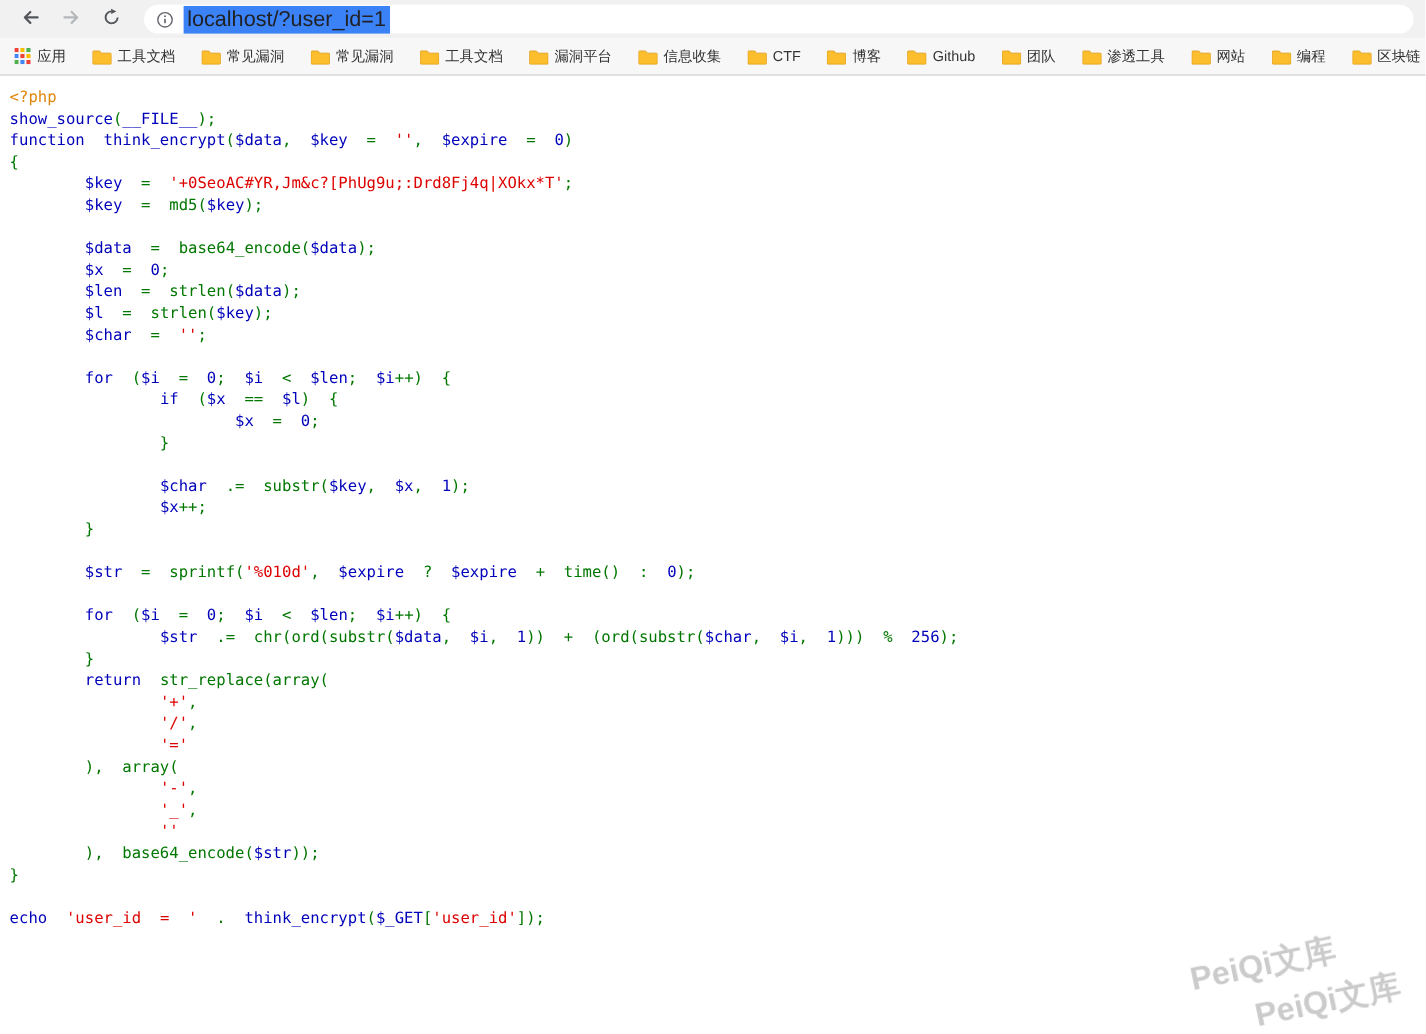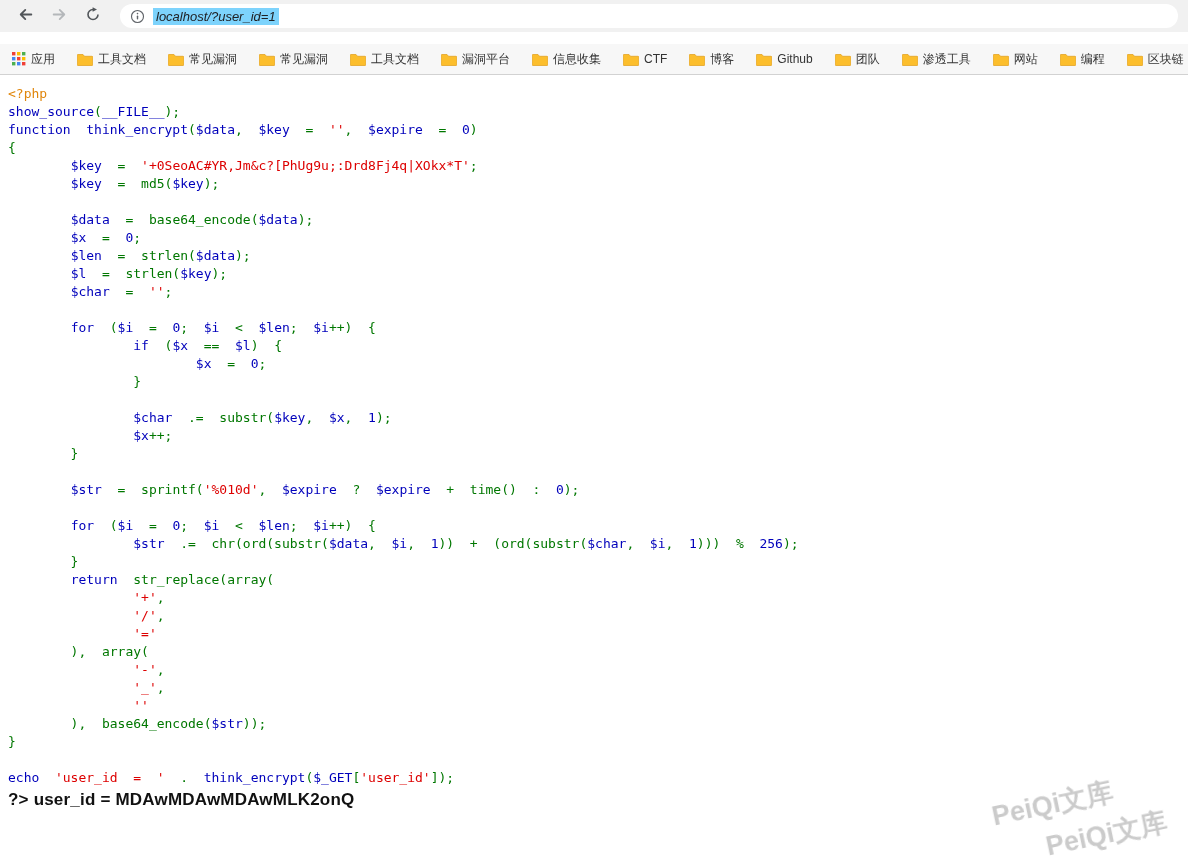--- a/index.html
+++ b/index.html
@@ -6,26 +6,26 @@
   html,body { width:1188px; height:862px; background:#fff; overflow:hidden;
               font-family:"Liberation Sans", sans-serif; }
 
   
   .toolbar { height:32px; background:#f1f1f1; display:flex; align-items:center;
              padding:0 10px; gap:4px; }
   .nav-btn { width:30px; height:28px; border:none; background:transparent;
              display:flex; align-items:center; justify-content:center; cursor:pointer; }
   .addr { flex:1; height:24px; background:#ffffff; border-radius:13px; margin-left:8px;
           display:flex; align-items:center; padding:0 10px; gap:8px; cursor:text; }
-  .url { font-size:13px; color:#202124; background:#7dd3fc; padding:1px 3px;
-         white-space:nowrap;font-style:italic; }
+  .url { font-size:18px; color:#202124; background:#3b82f6; padding:1px 3px;
+         white-space:nowrap; }
 
   .bookmarks { height:31px; background:#f7f7f7; border-bottom:1px solid #d2d2d2;
                display:flex; align-items:center; padding:0 12px; gap:22px;
-               white-space:nowrap; overflow:hidden;margin-top:12px; }
+               white-space:nowrap; overflow:hidden; }
   .bm-item { display:flex; align-items:center; gap:5px; font-size:12px; color:#333;
              cursor:pointer; }
   .bm-icon { display:flex; align-items:center; }
 
   
   .content { position:relative; padding:10px 0 0 8px; }
   pre.code { font-family:"DejaVu Sans Mono","Liberation Mono",monospace;
              font-size:13px; line-height:18px; }
   .code-line { white-space:pre; min-height:18px; }
   .tok { white-space:pre; }
@@ -204,18 +204,17 @@
           <svg width="16" height="13" viewBox="0 0 16 13">
             <path d="M1 1.5 h5 l1.5 1.8 h7.5 a0.8 0.8 0 0 1 0.8 0.8 v7.6 a0.8 0.8 0 0 1 -0.8 0.8 h-14 a0.8 0.8 0 0 1 -0.8 -0.8 v-9.4 a0.8 0.8 0 0 1 0.8 -0.8 z" fill="#fcbe2c" stroke="#e3a325" stroke-width="0.8"></path>
           </svg>
         </span>
         <span>区块链</span>
       </div>
     </div>
 
   <div class="content">
     <pre class="code" id="code"><div class="code-line"><span class="tok tok-tag" style="color: rgb(224, 134, 11);">&lt;?php</span></div><div class="code-line"><span class="tok tok-def" style="color: rgb(0, 0, 187);">show_source</span><span class="tok tok-kw" style="color: rgb(0, 119, 0);">(</span><span class="tok tok-def" style="color: rgb(0, 0, 187);">__FILE__</span><span class="tok tok-kw" style="color: rgb(0, 119, 0);">);</span></div><div class="code-line"><span class="tok tok-def" style="color: rgb(0, 0, 187);">function  think_encrypt</span><span class="tok tok-kw" style="color: rgb(0, 119, 0);">(</span><span class="tok tok-def" style="color: rgb(0, 0, 187);">$data</span><span class="tok tok-kw" style="color: rgb(0, 119, 0);">,  </span><span class="tok tok-def" style="color: rgb(0, 0, 187);">$key</span><span class="tok tok-kw" style="color: rgb(0, 119, 0);">  =  </span><span class="tok tok-str" style="color: rgb(221, 0, 0);">''</span><span class="tok tok-kw" style="color: rgb(0, 119, 0);">,  </span><span class="tok tok-def" style="color: rgb(0, 0, 187);">$expire</span><span class="tok tok-kw" style="color: rgb(0, 119, 0);">  =  </span><span class="tok tok-def" style="color: rgb(0, 0, 187);">0</span><span class="tok tok-kw" style="color: rgb(0, 119, 0);">)</span></div><div class="code-line"><span class="tok tok-kw" style="color: rgb(0, 119, 0);">{</span></div><div class="code-line"><span class="tok tok-kw" style="color: rgb(0, 119, 0);">        </span><span class="tok tok-def" style="color: rgb(0, 0, 187);">$key</span><span class="tok tok-kw" style="color: rgb(0, 119, 0);">  =  </span><span class="tok tok-str" style="color: rgb(221, 0, 0);">'+0SeoAC#YR,Jm&amp;c?[PhUg9u;:Drd8Fj4q|XOkx*T'</span><span class="tok tok-kw" style="color: rgb(0, 119, 0);">;</span></div><div class="code-line"><span class="tok tok-kw" style="color: rgb(0, 119, 0);">        </span><span class="tok tok-def" style="color: rgb(0, 0, 187);">$key</span><span class="tok tok-kw" style="color: rgb(0, 119, 0);">  =  md5(</span><span class="tok tok-def" style="color: rgb(0, 0, 187);">$key</span><span class="tok tok-kw" style="color: rgb(0, 119, 0);">);</span></div><div class="code-line">&nbsp;</div><div class="code-line"><span class="tok tok-kw" style="color: rgb(0, 119, 0);">        </span><span class="tok tok-def" style="color: rgb(0, 0, 187);">$data</span><span class="tok tok-kw" style="color: rgb(0, 119, 0);">  =  base64_encode(</span><span class="tok tok-def" style="color: rgb(0, 0, 187);">$data</span><span class="tok tok-kw" style="color: rgb(0, 119, 0);">);</span></div><div class="code-line"><span class="tok tok-kw" style="color: rgb(0, 119, 0);">        </span><span class="tok tok-def" style="color: rgb(0, 0, 187);">$x</span><span class="tok tok-kw" style="color: rgb(0, 119, 0);">  =  </span><span class="tok tok-def" style="color: rgb(0, 0, 187);">0</span><span class="tok tok-kw" style="color: rgb(0, 119, 0);">;</span></div><div class="code-line"><span class="tok tok-kw" style="color: rgb(0, 119, 0);">        </span><span class="tok tok-def" style="color: rgb(0, 0, 187);">$len</span><span class="tok tok-kw" style="color: rgb(0, 119, 0);">  =  strlen(</span><span class="tok tok-def" style="color: rgb(0, 0, 187);">$data</span><span class="tok tok-kw" style="color: rgb(0, 119, 0);">);</span></div><div class="code-line"><span class="tok tok-kw" style="color: rgb(0, 119, 0);">        </span><span class="tok tok-def" style="color: rgb(0, 0, 187);">$l</span><span class="tok tok-kw" style="color: rgb(0, 119, 0);">  =  strlen(</span><span class="tok tok-def" style="color: rgb(0, 0, 187);">$key</span><span class="tok tok-kw" style="color: rgb(0, 119, 0);">);</span></div><div class="code-line"><span class="tok tok-kw" style="color: rgb(0, 119, 0);">        </span><span class="tok tok-def" style="color: rgb(0, 0, 187);">$char</span><span class="tok tok-kw" style="color: rgb(0, 119, 0);">  =  </span><span class="tok tok-str" style="color: rgb(221, 0, 0);">''</span><span class="tok tok-kw" style="color: rgb(0, 119, 0);">;</span></div><div class="code-line">&nbsp;</div><div class="code-line"><span class="tok tok-kw" style="color: rgb(0, 119, 0);">        </span><span class="tok tok-def" style="color: rgb(0, 0, 187);">for</span><span class="tok tok-kw" style="color: rgb(0, 119, 0);">  (</span><span class="tok tok-def" style="color: rgb(0, 0, 187);">$i</span><span class="tok tok-kw" style="color: rgb(0, 119, 0);">  =  </span><span class="tok tok-def" style="color: rgb(0, 0, 187);">0</span><span class="tok tok-kw" style="color: rgb(0, 119, 0);">;  </span><span class="tok tok-def" style="color: rgb(0, 0, 187);">$i</span><span class="tok tok-kw" style="color: rgb(0, 119, 0);">  &lt;  </span><span class="tok tok-def" style="color: rgb(0, 0, 187);">$len</span><span class="tok tok-kw" style="color: rgb(0, 119, 0);">;  </span><span class="tok tok-def" style="color: rgb(0, 0, 187);">$i</span><span class="tok tok-kw" style="color: rgb(0, 119, 0);">++)  {</span></div><div class="code-line"><span class="tok tok-kw" style="color: rgb(0, 119, 0);">                </span><span class="tok tok-def" style="color: rgb(0, 0, 187);">if</span><span class="tok tok-kw" style="color: rgb(0, 119, 0);">  (</span><span class="tok tok-def" style="color: rgb(0, 0, 187);">$x</span><span class="tok tok-kw" style="color: rgb(0, 119, 0);">  ==  </span><span class="tok tok-def" style="color: rgb(0, 0, 187);">$l</span><span class="tok tok-kw" style="color: rgb(0, 119, 0);">)  {</span></div><div class="code-line"><span class="tok tok-kw" style="color: rgb(0, 119, 0);">                        </span><span class="tok tok-def" style="color: rgb(0, 0, 187);">$x</span><span class="tok tok-kw" style="color: rgb(0, 119, 0);">  =  </span><span class="tok tok-def" style="color: rgb(0, 0, 187);">0</span><span class="tok tok-kw" style="color: rgb(0, 119, 0);">;</span></div><div class="code-line"><span class="tok tok-kw" style="color: rgb(0, 119, 0);">                }</span></div><div class="code-line">&nbsp;</div><div class="code-line"><span class="tok tok-kw" style="color: rgb(0, 119, 0);">                </span><span class="tok tok-def" style="color: rgb(0, 0, 187);">$char</span><span class="tok tok-kw" style="color: rgb(0, 119, 0);">  .=  substr(</span><span class="tok tok-def" style="color: rgb(0, 0, 187);">$key</span><span class="tok tok-kw" style="color: rgb(0, 119, 0);">,  </span><span class="tok tok-def" style="color: rgb(0, 0, 187);">$x</span><span class="tok tok-kw" style="color: rgb(0, 119, 0);">,  </span><span class="tok tok-def" style="color: rgb(0, 0, 187);">1</span><span class="tok tok-kw" style="color: rgb(0, 119, 0);">);</span></div><div class="code-line"><span class="tok tok-kw" style="color: rgb(0, 119, 0);">                </span><span class="tok tok-def" style="color: rgb(0, 0, 187);">$x</span><span class="tok tok-kw" style="color: rgb(0, 119, 0);">++;</span></div><div class="code-line"><span class="tok tok-kw" style="color: rgb(0, 119, 0);">        }</span></div><div class="code-line">&nbsp;</div><div class="code-line"><span class="tok tok-kw" style="color: rgb(0, 119, 0);">        </span><span class="tok tok-def" style="color: rgb(0, 0, 187);">$str</span><span class="tok tok-kw" style="color: rgb(0, 119, 0);">  =  sprintf(</span><span class="tok tok-str" style="color: rgb(221, 0, 0);">'%010d'</span><span class="tok tok-kw" style="color: rgb(0, 119, 0);">,  </span><span class="tok tok-def" style="color: rgb(0, 0, 187);">$expire</span><span class="tok tok-kw" style="color: rgb(0, 119, 0);">  ?  </span><span class="tok tok-def" style="color: rgb(0, 0, 187);">$expire</span><span class="tok tok-kw" style="color: rgb(0, 119, 0);">  +  time()  :  </span><span class="tok tok-def" style="color: rgb(0, 0, 187);">0</span><span class="tok tok-kw" style="color: rgb(0, 119, 0);">);</span></div><div class="code-line">&nbsp;</div><div class="code-line"><span class="tok tok-kw" style="color: rgb(0, 119, 0);">        </span><span class="tok tok-def" style="color: rgb(0, 0, 187);">for</span><span class="tok tok-kw" style="color: rgb(0, 119, 0);">  (</span><span class="tok tok-def" style="color: rgb(0, 0, 187);">$i</span><span class="tok tok-kw" style="color: rgb(0, 119, 0);">  =  </span><span class="tok tok-def" style="color: rgb(0, 0, 187);">0</span><span class="tok tok-kw" style="color: rgb(0, 119, 0);">;  </span><span class="tok tok-def" style="color: rgb(0, 0, 187);">$i</span><span class="tok tok-kw" style="color: rgb(0, 119, 0);">  &lt;  </span><span class="tok tok-def" style="color: rgb(0, 0, 187);">$len</span><span class="tok tok-kw" style="color: rgb(0, 119, 0);">;  </span><span class="tok tok-def" style="color: rgb(0, 0, 187);">$i</span><span class="tok tok-kw" style="color: rgb(0, 119, 0);">++)  {</span></div><div class="code-line"><span class="tok tok-kw" style="color: rgb(0, 119, 0);">                </span><span class="tok tok-def" style="color: rgb(0, 0, 187);">$str</span><span class="tok tok-kw" style="color: rgb(0, 119, 0);">  .=  chr(ord(substr(</span><span class="tok tok-def" style="color: rgb(0, 0, 187);">$data</span><span class="tok tok-kw" style="color: rgb(0, 119, 0);">,  </span><span class="tok tok-def" style="color: rgb(0, 0, 187);">$i</span><span class="tok tok-kw" style="color: rgb(0, 119, 0);">,  </span><span class="tok tok-def" style="color: rgb(0, 0, 187);">1</span><span class="tok tok-kw" style="color: rgb(0, 119, 0);">))  +  (ord(substr(</span><span class="tok tok-def" style="color: rgb(0, 0, 187);">$char</span><span class="tok tok-kw" style="color: rgb(0, 119, 0);">,  </span><span class="tok tok-def" style="color: rgb(0, 0, 187);">$i</span><span class="tok tok-kw" style="color: rgb(0, 119, 0);">,  </span><span class="tok tok-def" style="color: rgb(0, 0, 187);">1</span><span class="tok tok-kw" style="color: rgb(0, 119, 0);">)))  %  </span><span class="tok tok-def" style="color: rgb(0, 0, 187);">256</span><span class="tok tok-kw" style="color: rgb(0, 119, 0);">);</span></div><div class="code-line"><span class="tok tok-kw" style="color: rgb(0, 119, 0);">        }</span></div><div class="code-line"><span class="tok tok-kw" style="color: rgb(0, 119, 0);">        </span><span class="tok tok-def" style="color: rgb(0, 0, 187);">return</span><span class="tok tok-kw" style="color: rgb(0, 119, 0);">  str_replace(array(</span></div><div class="code-line"><span class="tok tok-kw" style="color: rgb(0, 119, 0);">                </span><span class="tok tok-str" style="color: rgb(221, 0, 0);">'+'</span><span class="tok tok-kw" style="color: rgb(0, 119, 0);">,</span></div><div class="code-line"><span class="tok tok-kw" style="color: rgb(0, 119, 0);">                </span><span class="tok tok-str" style="color: rgb(221, 0, 0);">'/'</span><span class="tok tok-kw" style="color: rgb(0, 119, 0);">,</span></div><div class="code-line"><span class="tok tok-kw" style="color: rgb(0, 119, 0);">                </span><span class="tok tok-str" style="color: rgb(221, 0, 0);">'='</span></div><div class="code-line"><span class="tok tok-kw" style="color: rgb(0, 119, 0);">        ),  array(</span></div><div class="code-line"><span class="tok tok-kw" style="color: rgb(0, 119, 0);">                </span><span class="tok tok-str" style="color: rgb(221, 0, 0);">'-'</span><span class="tok tok-kw" style="color: rgb(0, 119, 0);">,</span></div><div class="code-line"><span class="tok tok-kw" style="color: rgb(0, 119, 0);">                </span><span class="tok tok-str" style="color: rgb(221, 0, 0);">'_'</span><span class="tok tok-kw" style="color: rgb(0, 119, 0);">,</span></div><div class="code-line"><span class="tok tok-kw" style="color: rgb(0, 119, 0);">                </span><span class="tok tok-str" style="color: rgb(221, 0, 0);">''</span></div><div class="code-line"><span class="tok tok-kw" style="color: rgb(0, 119, 0);">        ),  base64_encode(</span><span class="tok tok-def" style="color: rgb(0, 0, 187);">$str</span><span class="tok tok-kw" style="color: rgb(0, 119, 0);">));</span></div><div class="code-line"><span class="tok tok-kw" style="color: rgb(0, 119, 0);">}</span></div><div class="code-line">&nbsp;</div><div class="code-line"><span class="tok tok-def" style="color: rgb(0, 0, 187);">echo</span><span class="tok tok-kw" style="color: rgb(0, 119, 0);">  </span><span class="tok tok-str" style="color: rgb(221, 0, 0);">'user_id  =  '</span><span class="tok tok-kw" style="color: rgb(0, 119, 0);">  .  </span><span class="tok tok-def" style="color: rgb(0, 0, 187);">think_encrypt</span><span class="tok tok-kw" style="color: rgb(0, 119, 0);">(</span><span class="tok tok-def" style="color: rgb(0, 0, 187);">$_GET</span><span class="tok tok-kw" style="color: rgb(0, 119, 0);">[</span><span class="tok tok-str" style="color: rgb(221, 0, 0);">'user_id'</span><span class="tok tok-kw" style="color: rgb(0, 119, 0);">]);</span></div></pre>
-    <div class="output">?&gt; user_id = MDAwMDAwMDAwMLK2onQ</div>
     <div class="wm wm-1">PeiQi文库</div>
     <div class="wm wm-2">PeiQi文库</div>
   </div>
 
 </div>
 
 </body></html>

